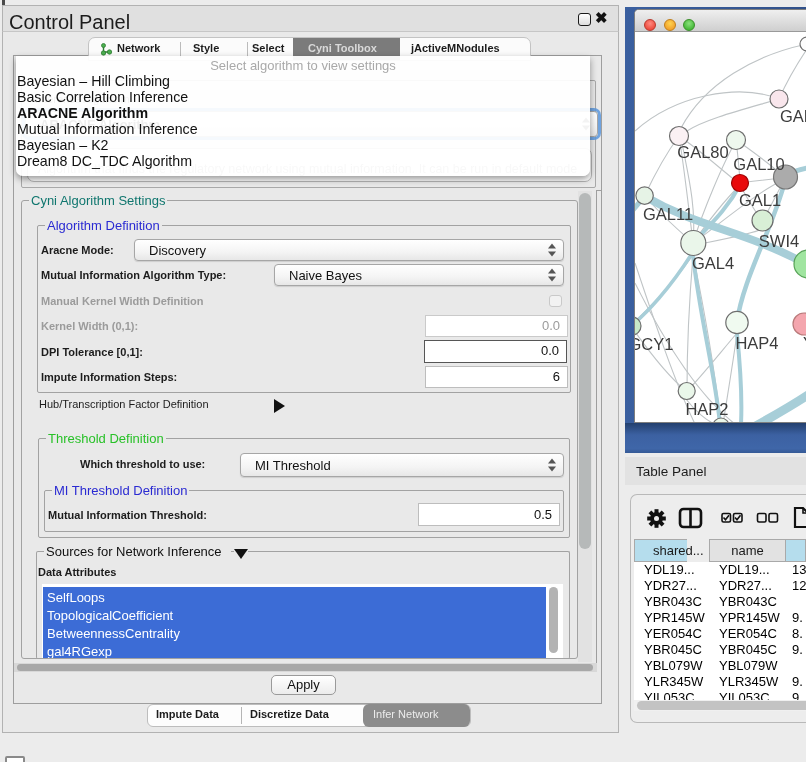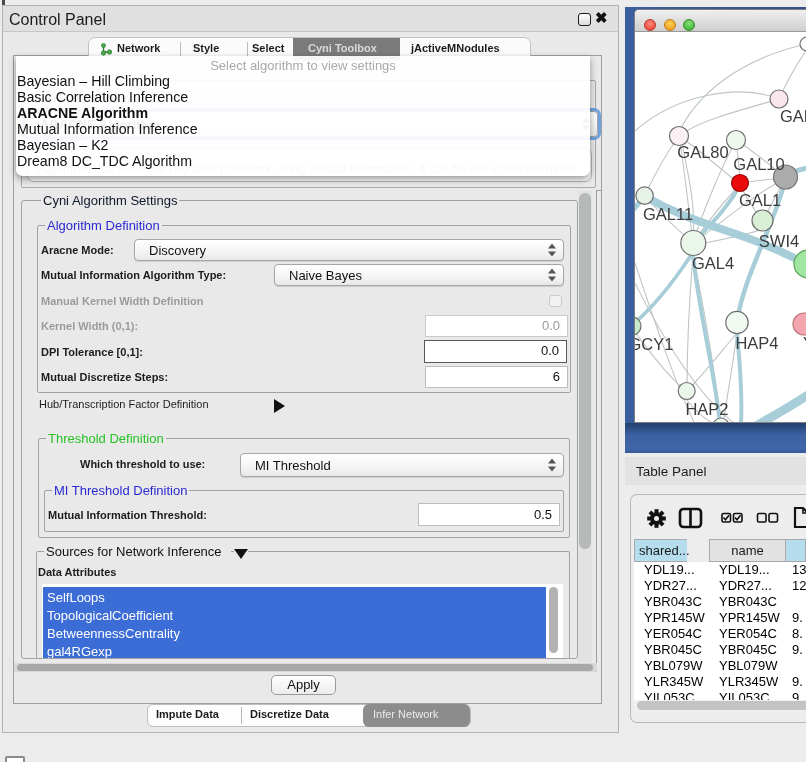--- a/index.html
+++ b/index.html
@@ -22,21 +22,21 @@
 .gtitle { position:absolute; top:-8px; left:7px; background:#e9e9e9; padding:0 2px;
   font-size:13px; white-space:nowrap; }
 </style></head>
 <body>
 
 <div class="abs" style="left:2px; top:0; width:3px; height:5px; background:#4a4a4a;"></div>
 
 <div class="abs" id="cpwin" style="left:2px; top:5px; width:617px; height:728px; background:#e9e9e9; border:1px solid #b2b2b2;"></div>
 
 <div class="abs" style="left:2px; top:5px; width:617px; height:27px; background:#e0e0e0; border:1px solid #b2b2b2; border-bottom:1px solid #c6c6c6;"></div>
-<div class="abs lbl" style="left:9px; top:11px; font-size:16px;">Control Panel</div>
+<div class="abs lbl" style="left:9px; top:11px; font-size:20px;">Control Panel</div>
 <div class="abs" style="left:578px; top:13px; width:13px; height:13px; border:1.5px solid #1a1a1a; border-radius:3px; background:linear-gradient(#fff,#ddd);"></div>
 <div class="abs" style="left:595px; top:9px; font-size:15px; font-weight:bold; color:#111;">✖</div>
 
 <div class="abs" style="left:13px; top:55px; width:589px; height:649px; border:1px solid #9e9e9e; background:#e9e9e9;"></div>
 
 <div class="abs" style="left:88px; top:37px; width:443px; height:24px; background:#fbfbfb; border:1px solid #c3c3c3; border-radius:7px 7px 0 0; overflow:hidden;">
   <div style="position:absolute; left:204px; top:0; width:107px; height:24px; background:#7b7b7b;"></div>
   <div style="position:absolute; left:91px; top:4px; width:1px; height:16px; background:#bbb;"></div>
   <div style="position:absolute; left:158px; top:4px; width:1px; height:16px; background:#bbb;"></div>
   <svg width="13" height="13" viewBox="0 0 13 13" style="position:absolute; left:11px; top:5px;">
@@ -60,21 +60,21 @@
   </div>
 <div class="abs" style="left:27px; top:148px; width:565px; height:34px; background:#fdfdfd; border:1px solid #b5b5b5; border-radius:7px; overflow:hidden;">
   <div style="font-size:12.5px; color:#999; padding:13px 10px 0; white-space:nowrap;">Algorithm that finds the regulatory network using mutual information. It can be run in default mode</div>
 </div>
 
 <div class="abs" style="left:13px; top:190px; width:589px; height:1px; background:#9e9e9e;"></div>
 
 <div class="abs" style="left:13px; top:190px; width:584px; height:482px; border:1px solid #9e9e9e; border-top:none; background:#e9e9e9;"></div>
 
 <div class="group" style="left:21px; top:200px; width:557px; height:459px; border-radius:3px;">
-  <div class="gtitle" style="color:#0f172a;margin-left:12px;">Cyni Algorithm Settings</div>
+  <div class="gtitle" style="color:#0f766e;">Cyni Algorithm Settings</div>
 </div>
 
 <div class="group" style="left:37px; top:225px; width:534px; height:168px;">
   <div class="gtitle" style="color:#2a2ad2;">Algorithm Definition</div>
 </div>
 <div class="abs lbl bold" style="left:41px; top:244px;">Aracne Mode:</div>
 <div class="combo" style="left:134px; top:239px; width:430px; height:22px;">
     <span class="ct">Discovery</span>
     <span class="arr"></span>
   </div>
@@ -82,21 +82,21 @@
 <div class="combo" style="left:274px; top:264px; width:290px; height:22px;">
     <span class="ct">Naive Bayes</span>
     <span class="arr"></span>
   </div>
 <div class="abs lbl bold" style="left:41px; top:295px; color:#9b9b9b;text-align:right;">Manual Kernel Width Definition</div>
 <div class="abs" style="left:549px; top:295px; width:13px; height:12px; border:1px solid #c9c9c9; border-radius:3px; background:#f2f2f2;"></div>
 <div class="abs lbl bold" style="left:41px; top:320px; color:#9b9b9b;">Kernel Width (0,1):</div>
 <div class="field" style="left:425px; top:315px; width:143px; height:22px; color:#9b9b9b; border-color:#cacaca; line-height:20px;">0.0</div>
 <div class="abs lbl bold" style="left:41px; top:346px;">DPI Tolerance [0,1]:</div>
 <div class="field" style="left:424px; top:340px; width:143px; height:23px; border:1.5px solid #565656; line-height:20px;">0.0</div>
-<div class="abs lbl bold" style="left:41px; top:371px;">Mutual Discretize Steps:</div>
+<div class="abs lbl bold" style="left:41px; top:371px;">Impute Information Steps:</div>
 <div class="field" style="left:425px; top:366px; width:143px; height:22px; line-height:20px;">6</div>
 
 <div class="abs lbl" style="left:39px; top:398px;">Hub/Transcription Factor Definition</div>
 <div class="abs" style="left:274px; top:399px; width:0; height:0; border-top:7px solid transparent; border-bottom:7px solid transparent; border-left:11px solid #111;"></div>
 
 <div class="group" style="left:38px; top:438px; width:532px; height:100px;">
   <div class="gtitle" style="color:#28c128;">Threshold Definition</div>
 </div>
 <div class="abs lbl bold" style="left:80px; top:458px;">Which threshold to use:</div>
 <div class="combo" style="left:240px; top:453px; width:324px; height:24px;">
@@ -235,21 +235,21 @@
   <rect x="92" y="19.5" width="8.5" height="8.5" rx="1.5" fill="none" stroke="#111" stroke-width="1.6"></rect>
   <path d="M93.5,23.5 l2,2.3 l3.5,-4.5" fill="none" stroke="#111" stroke-width="1.6"></path>
   <rect x="103.5" y="19.5" width="8.5" height="8.5" rx="1.5" fill="none" stroke="#111" stroke-width="1.6"></rect>
   <path d="M105.0,23.5 l2,2.3 l3.5,-4.5" fill="none" stroke="#111" stroke-width="1.6"></path>
   <rect x="127.5" y="19.5" width="8.5" height="8.5" rx="1.5" fill="none" stroke="#111" stroke-width="1.6"></rect>
   <rect x="139" y="19.5" width="8.5" height="8.5" rx="1.5" fill="none" stroke="#111" stroke-width="1.6"></rect>
   <path d="M165,14 h8 l5,5 v14 h-13 z" fill="none" stroke="#111" stroke-width="2.2"></path>
   <path d="M173,14 v5 h5" fill="none" stroke="#111" stroke-width="1.6"></path>
   </svg>
 
-<div class="abs" style="left:634px; top:539px; width:53px; height:23px; background:#b5dded; border:1px solid #a9a9a9; border-right:none; font-size:13px; color:#1a1a1a; text-align:center; line-height:21px; padding-left:4px;">shared...</div>
+<div class="abs" style="left:634px; top:539px; width:53px; height:23px; background:#b5dded; border:1px solid #a9a9a9; border-right:none; font-size:13px; color:#1a1a1a; text-align:center; line-height:21px; padding-left:18px;">shared...</div>
 <div class="abs" style="left:709px; top:539px; width:77px; height:23px; background:#e2e2e2; border:1px solid #a9a9a9; font-size:13px; color:#1a1a1a; text-align:center; line-height:21px;">name</div>
 <div class="abs" style="left:786px; top:539px; width:20px; height:23px; background:#b5dded; border:1px solid #a9a9a9; border-left:none;"></div>
 
 <div class="abs" style="left:634px; top:562px; width:172px; height:138px; background:#fff; overflow:hidden;">
   <div style="position:absolute; left:10px; top:0; font-size:13px; line-height:16px; color:#000;">YDL19...<br>YDR27...<br>YBR043C<br>YPR145W<br>YER054C<br>YBR045C<br>YBL079W<br>YLR345W<br>YIL053C</div>
   <div style="position:absolute; left:85px; top:0; font-size:13px; line-height:16px; color:#000;">YDL19...<br>YDR27...<br>YBR043C<br>YPR145W<br>YER054C<br>YBR045C<br>YBL079W<br>YLR345W<br>YIL053C</div>
   <div style="position:absolute; left:158px; top:0; font-size:13px; line-height:16px; color:#000;">13<br>12<br><br>9.<br>8.<br>9.<br><br>9.<br>9.</div>
 </div>
 
 <div class="abs" style="left:634px; top:700px; width:172px; height:11px; background:#f0f0f0;"></div>

